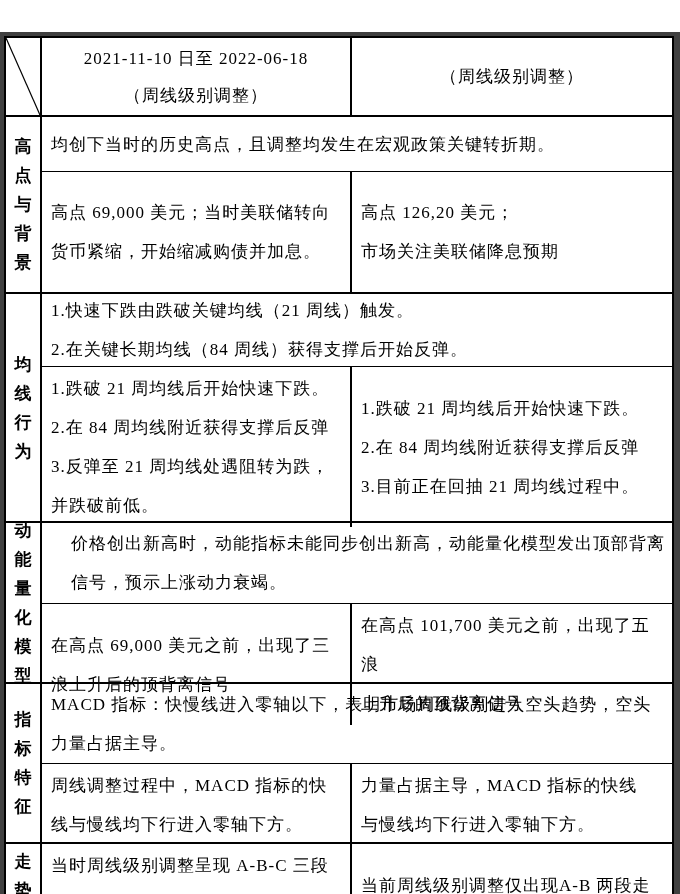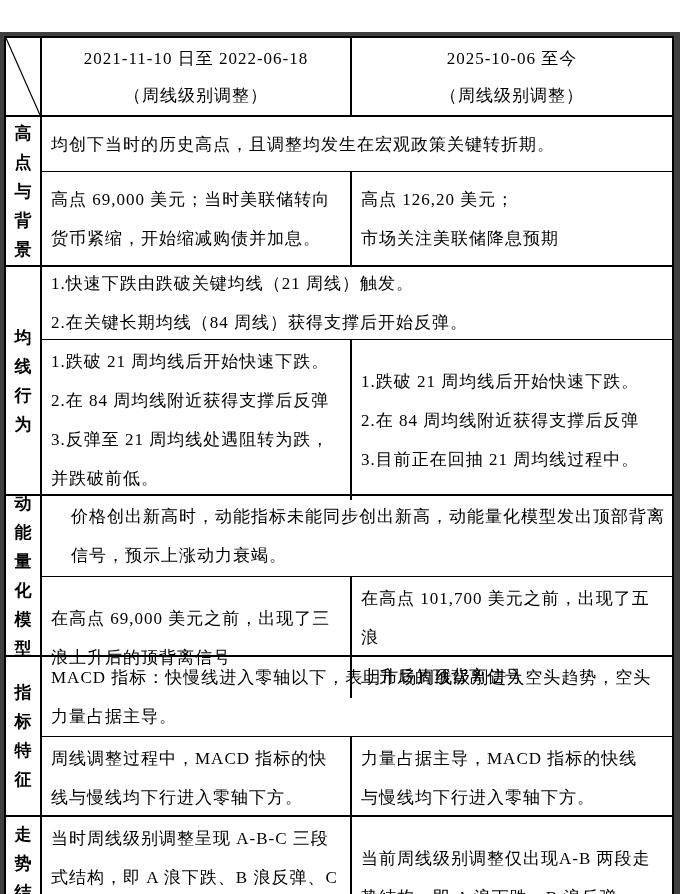--- a/index.html
+++ b/index.html
@@ -29,21 +29,21 @@
     flex-direction: column;
     background: #fff;
   }
   .hrow, .group {
     display: flex;
     box-sizing: border-box;
     flex-shrink: 0;
   }
   .group { border-top: 2px solid #000; }
   .hrow { height: 77px; }
-  .g1 { height: 150px; }
+  .g1 { height: 177px; }
   .g2 { height: 229px; }
   .g3 { height: 161px; }
   .g4 { height: 160px; }
   .g5 { flex: 1; }
 
   .corner-cell {
     width: 34px;
     border-right: 2px solid #000;
     position: relative;
     flex-shrink: 0;
@@ -137,21 +137,20 @@
       <div class="corner-cell">
         <svg viewBox="0 0 100 100" preserveAspectRatio="none">
           <line x1="0" y1="0" x2="100" y2="100" stroke="#000" stroke-width="1.2" vector-effect="non-scaling-stroke"></line>
         </svg>
       </div>
       <div class="hcell hcol1">
         <div>2021-11-10 日至 2022-06-18</div>
         <div>（周线级别调整）</div>
       </div>
       <div class="hcell hcol2">
-        <div>2025-10-06  至今</div>
         <div>（周线级别调整）</div>
       </div>
     </div>
 
     <div class="group g1">
       <div class="label-cell">
         <div class="vlabel">高点与背景</div>
       </div>
       <div class="group-body">
         <div class="subrow common-row">

